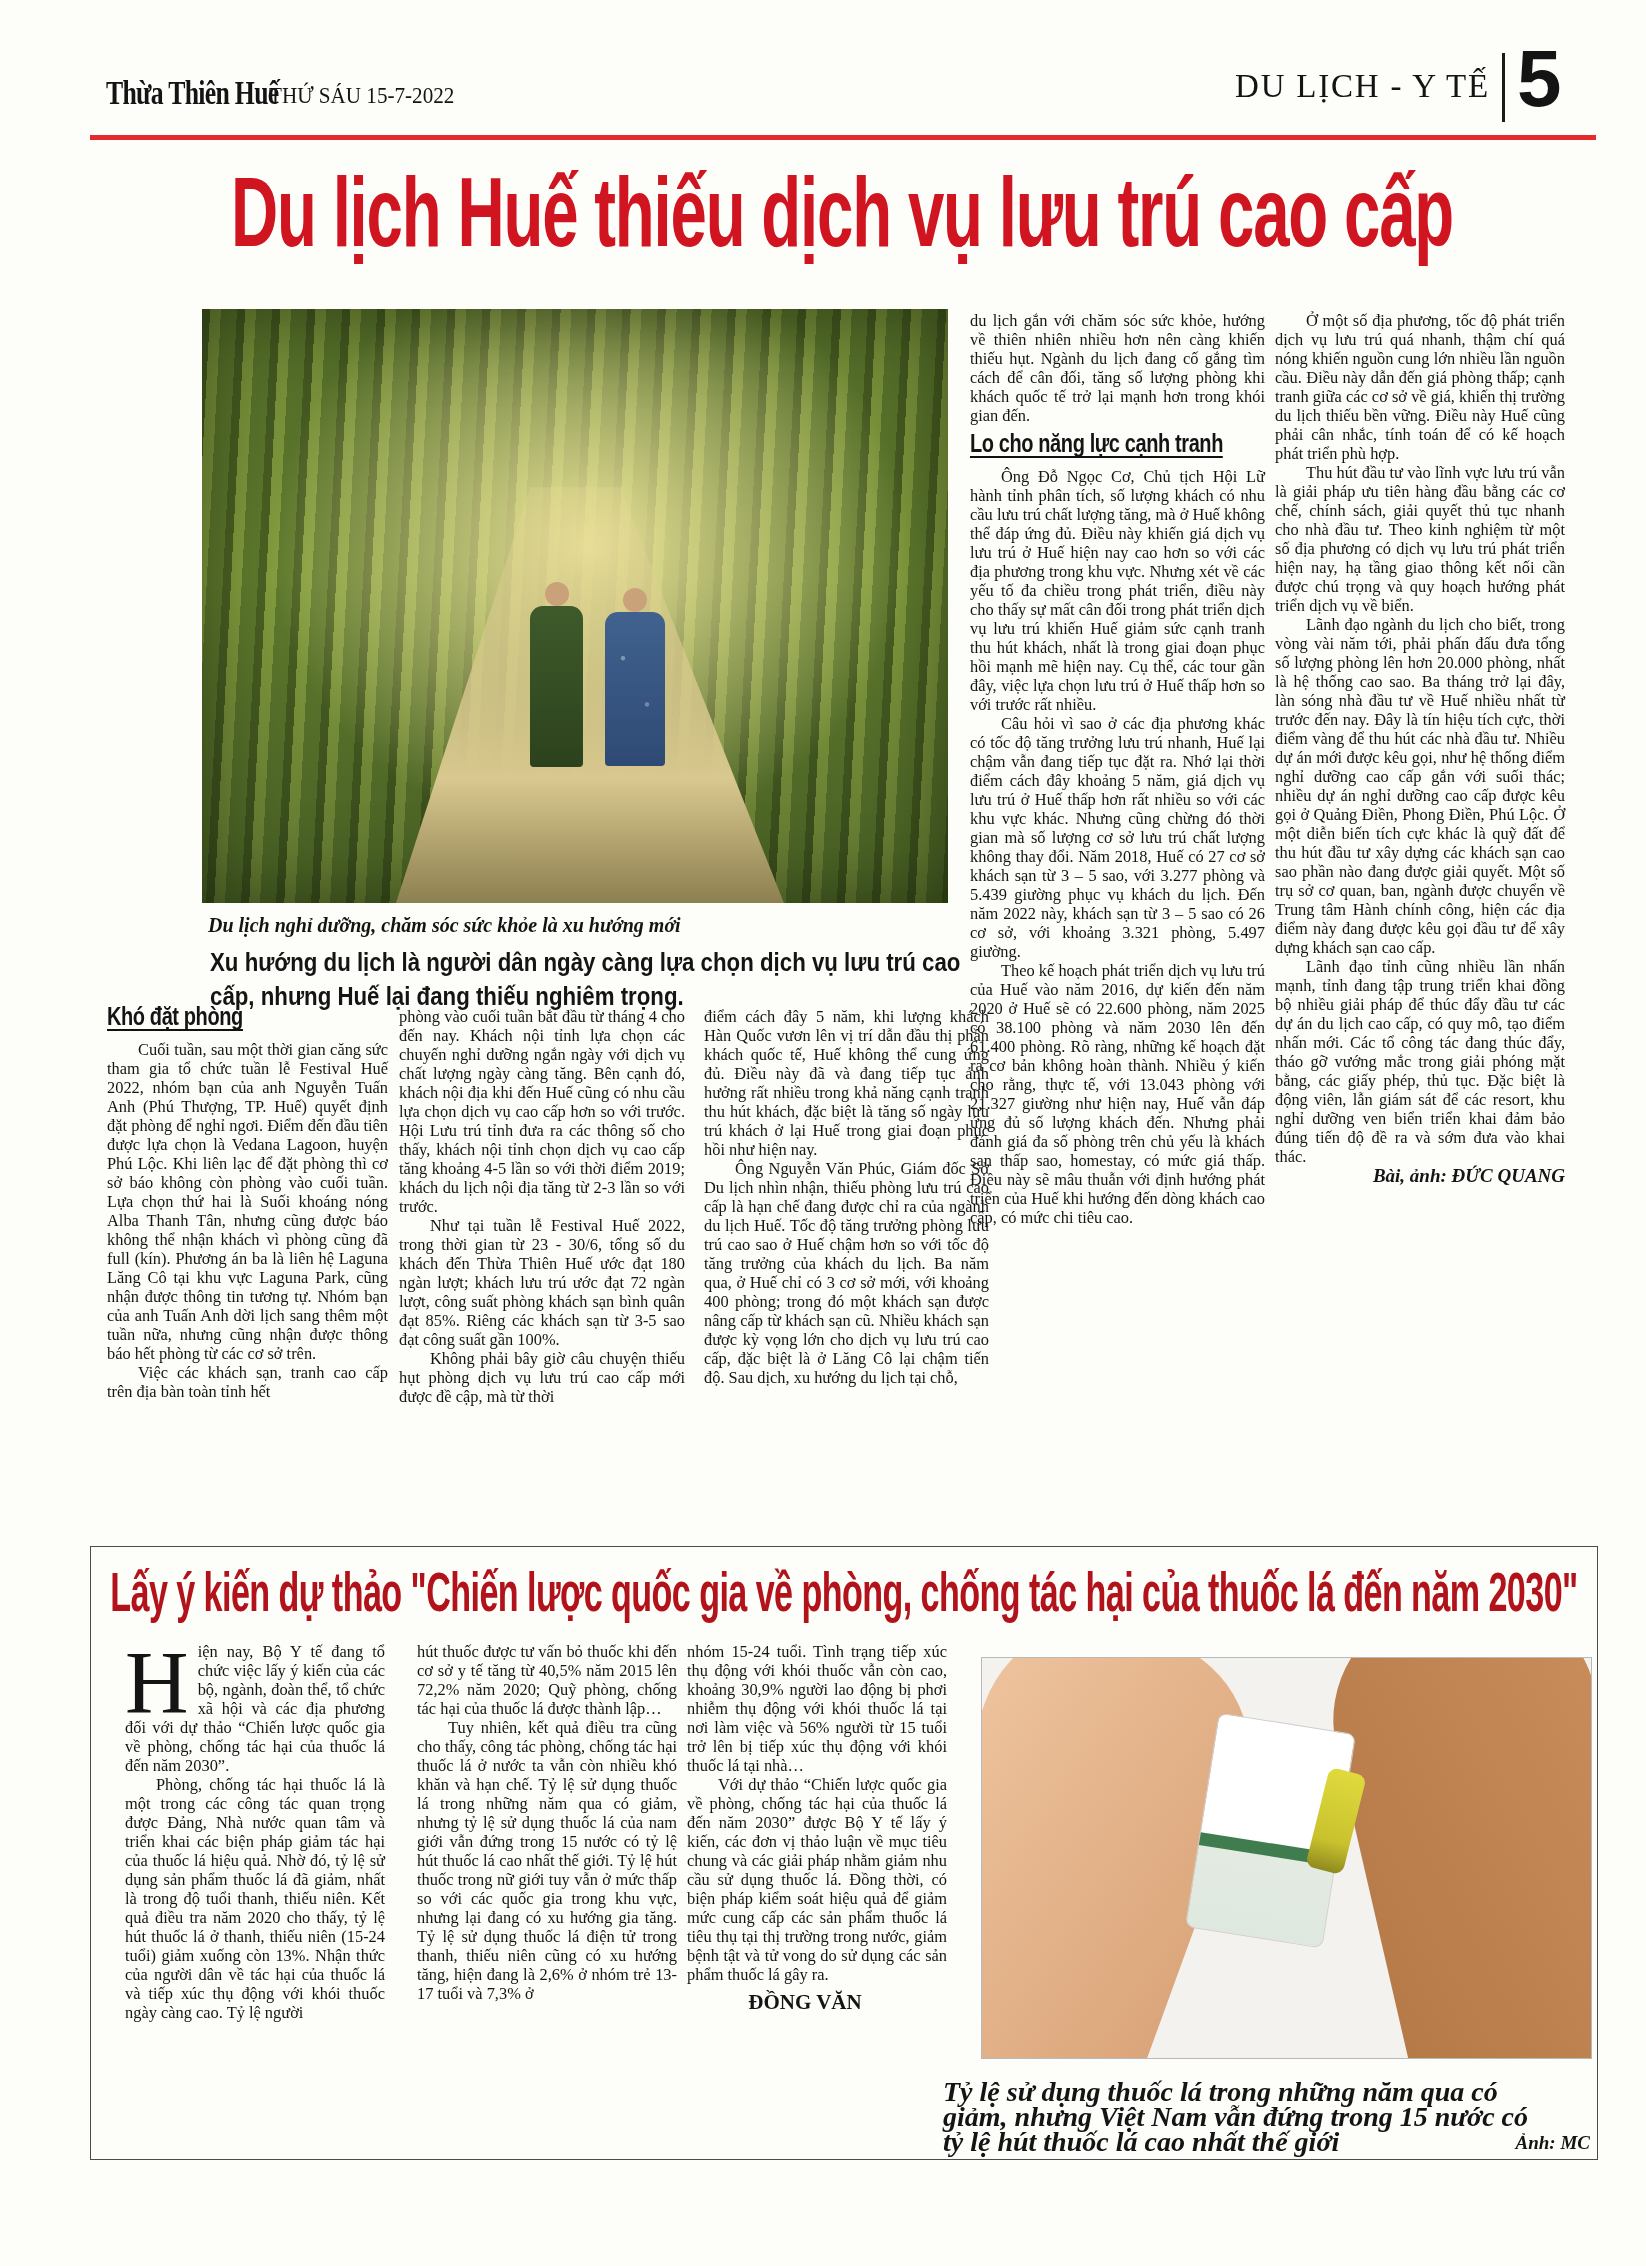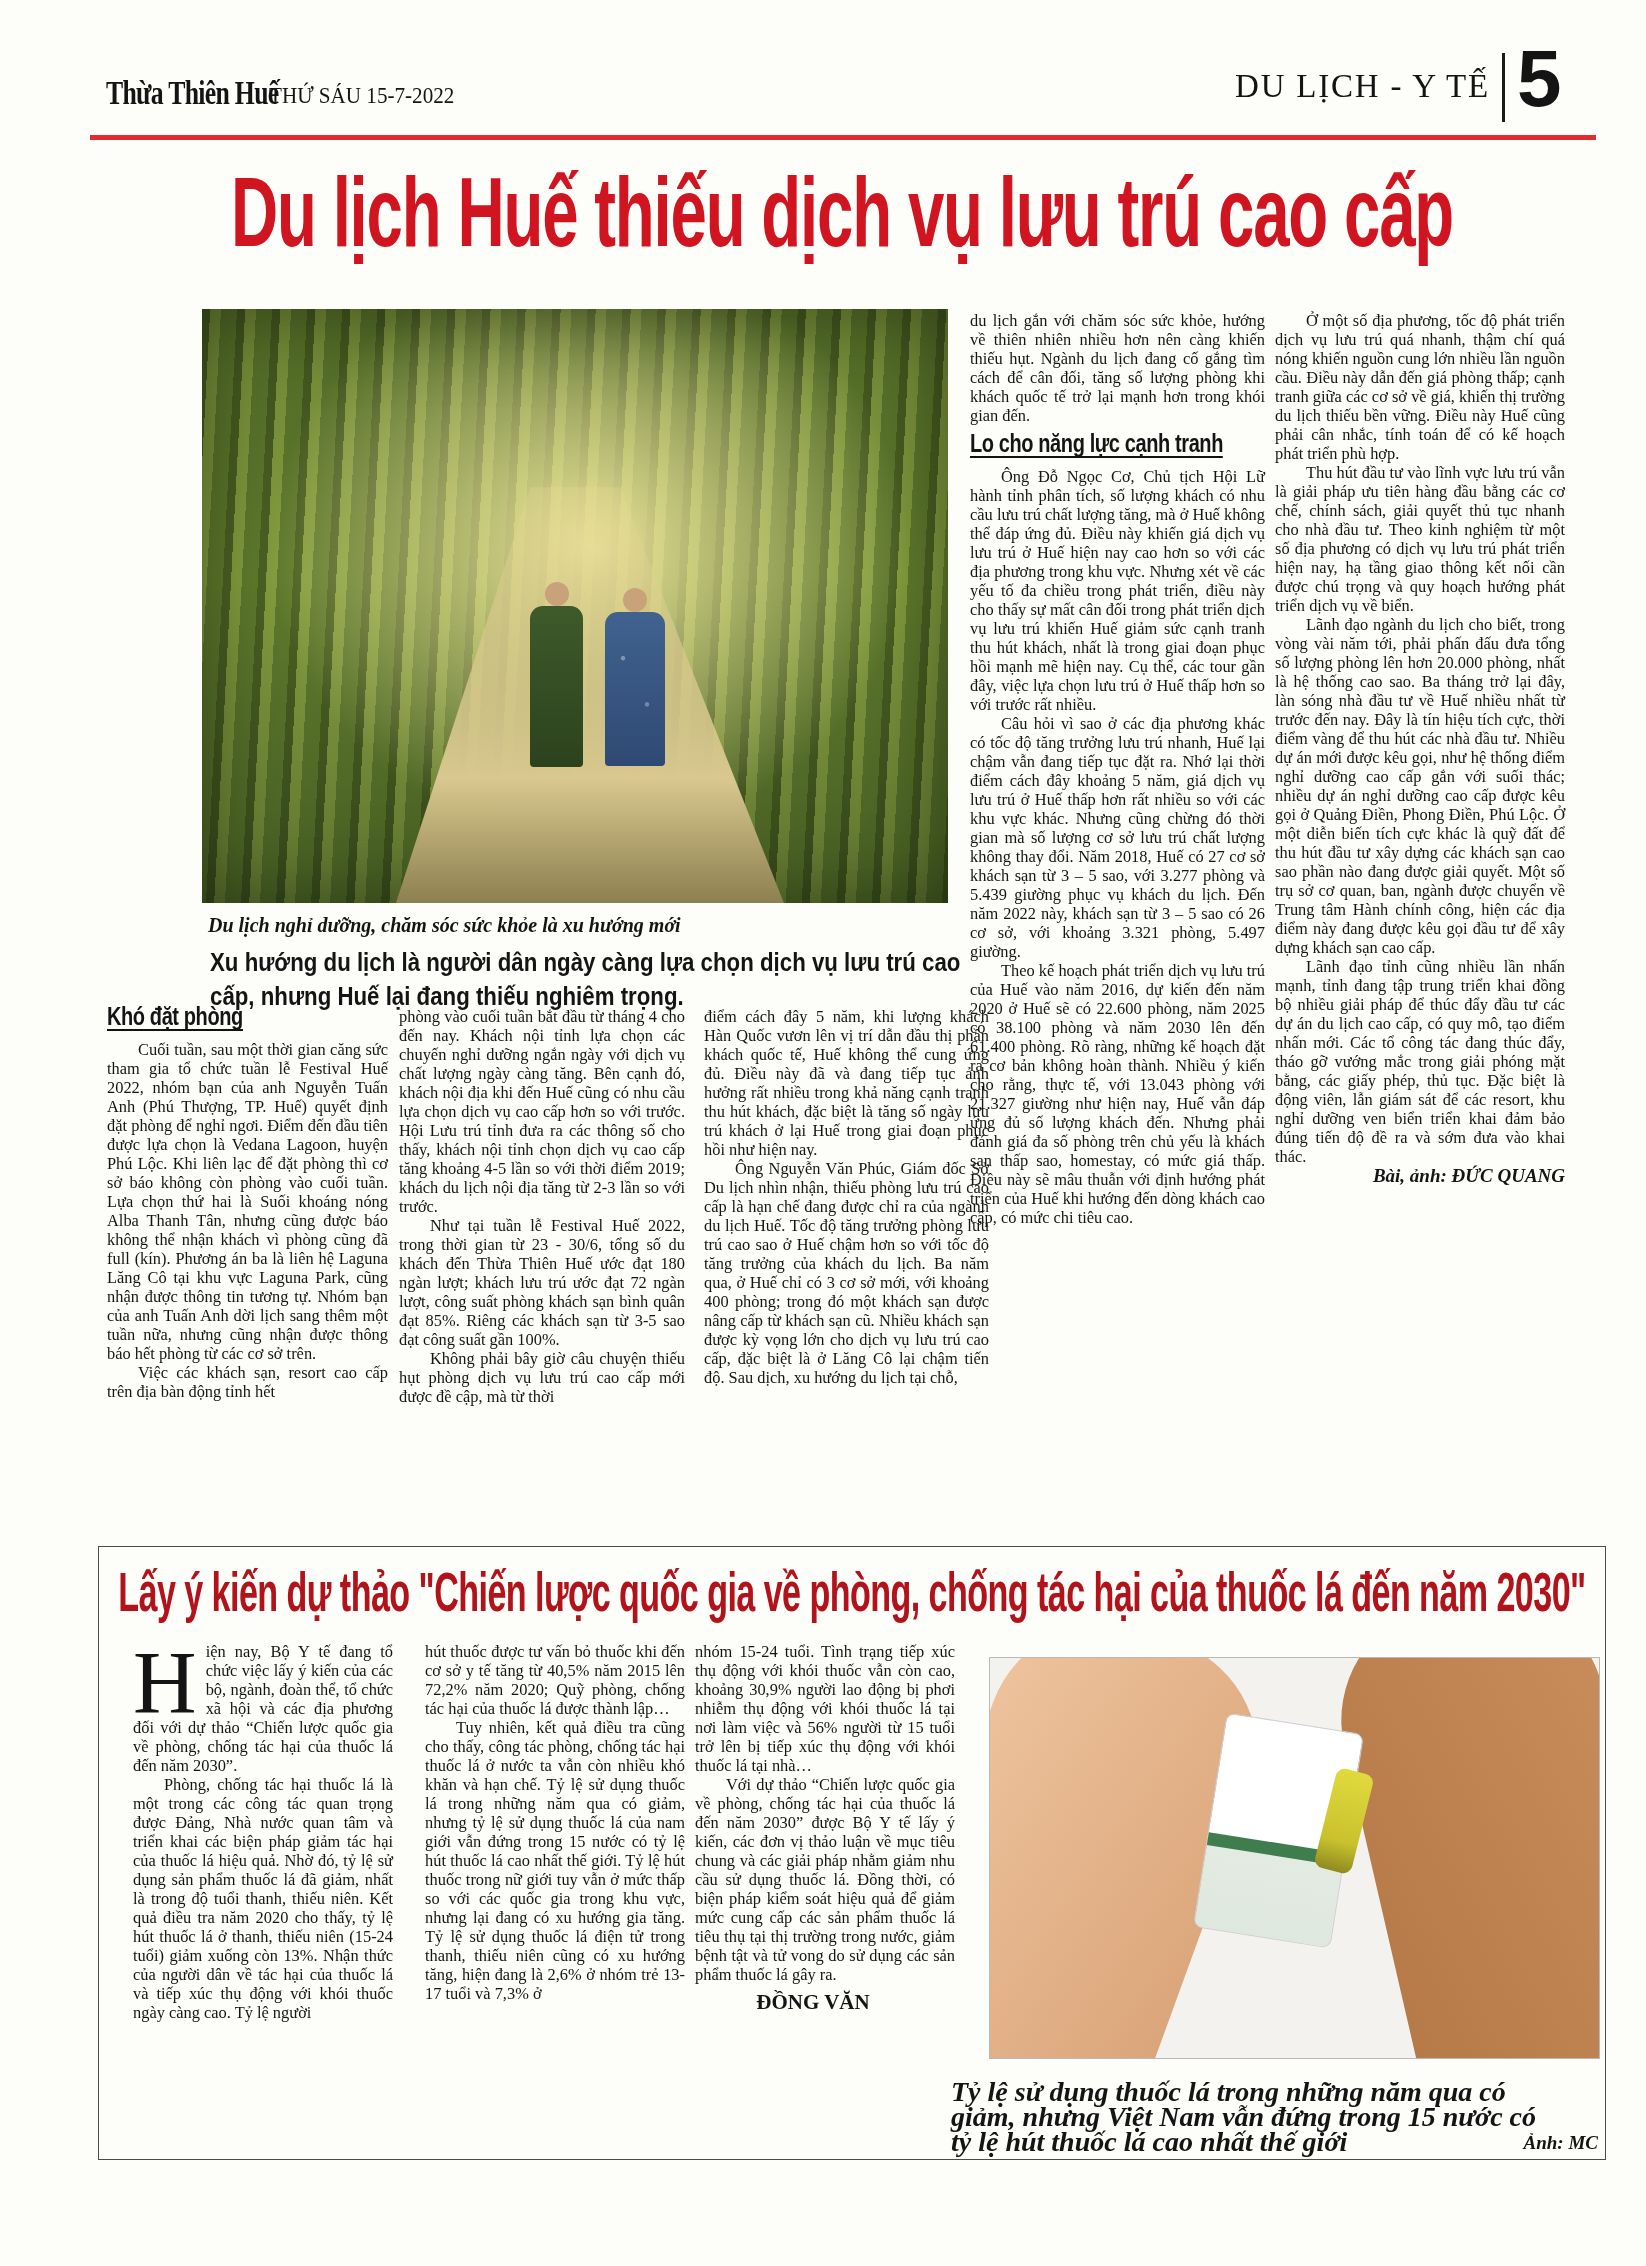--- a/index.html
+++ b/index.html
@@ -55,21 +55,21 @@
   .subhead.mid{margin-top:9.1px;}
   .col-l1{left:107px;top:1007px;width:281px;}
   .col-l2{left:399px;top:1007px;width:286px;}
   .col-l3{left:704px;top:1007px;width:285px;}
   .col-r1{left:970px;top:311px;width:295px;}
   .col-r2{left:1275px;top:311px;width:290px;}
   .author1{margin-top:0;text-align:right;font-weight:bold;font-style:italic;font-size:19px;}
 
   
   .box{position:absolute;left:90px;top:1546px;width:1506px;height:612px;
-       border:1.8px solid #4a4a4a;background:#fdfdfa;margin-left:8px;}
+       border:1.8px solid #4a4a4a;background:#fdfdfa;}
   .headline2{position:absolute;left:50%;top:12.8px;transform:translateX(-50%) scaleX(.62);
              font-family:"Liberation Sans",sans-serif;font-weight:bold;font-size:55px;
              letter-spacing:-0.9px;color:#b2121a;white-space:nowrap;}
   .bcol{position:absolute;width:260px;font-size:16.4px;line-height:19px;text-align:justify;}
   .bcol p{margin:0;}
   .bcol p.ind{text-indent:31px;}
   .bcol-1{left:34px;top:95px;}
   .bcol-2{left:326px;top:95px;}
   .bcol-3{left:596px;top:95px;}
   .dropcap::first-letter{float:left;font-size:88px;line-height:69px;padding:5.5px 9.1px 0 0;}
@@ -114,21 +114,21 @@
     <div class="figure figure-right">
         <div class="head"></div>
       </div>
   </div>
   <div class="caption1">Du lịch nghỉ dưỡng, chăm sóc sức khỏe là xu hướng mới</div>
   <div class="intro">Xu hướng du lịch là người dân ngày càng lựa chọn dịch vụ lưu trú cao cấp, nhưng Huế lại đang thiếu nghiêm trọng.</div>
 
   <div class="col col-l1">
     <span class="subhead">Khó đặt phòng</span>
     <p class="ind">Cuối tuần, sau một thời gian căng sức tham gia tổ chức tuần lễ Festival Huế 2022, nhóm bạn của anh Nguyễn Tuấn Anh (Phú Thượng, TP. Huế) quyết định đặt phòng để nghỉ ngơi. Điểm đến đầu tiên được lựa chọn là Vedana Lagoon, huyện Phú Lộc. Khi liên lạc để đặt phòng thì cơ sở báo không còn phòng vào cuối tuần. Lựa chọn thứ hai là Suối khoáng nóng Alba Thanh Tân, nhưng cũng được báo không thể nhận khách vì phòng cũng đã full (kín). Phương án ba là liên hệ Laguna Lăng Cô tại khu vực Laguna Park, cũng nhận được thông tin tương tự. Nhóm bạn của anh Tuấn Anh dời lịch sang thêm một tuần nữa, nhưng cũng nhận được thông báo hết phòng từ các cơ sở trên.</p>
-    <p class="ind">Việc các khách sạn, resort cao cấp trên địa bàn động tỉnh hết</p>
+    <p class="ind">Việc các khách sạn, tranh cao cấp trên địa bàn toàn tỉnh hết</p>
   </div>
 
   <div class="col col-l2">
     <p>phòng vào cuối tuần bắt đầu từ tháng 4 cho đến nay. Khách nội tỉnh lựa chọn các chuyến nghỉ dưỡng ngắn ngày với dịch vụ chất lượng ngày càng tăng. Bên cạnh đó, khách nội địa khi đến Huế cũng có nhu cầu lựa chọn dịch vụ cao cấp hơn so với trước. Hội Lưu trú tỉnh đưa ra các thông số cho thấy, khách nội tỉnh chọn dịch vụ cao cấp tăng khoảng 4-5 lần so với thời điểm 2019; khách du lịch nội địa tăng từ 2-3 lần so với trước.</p>
     <p class="ind">Như tại tuần lễ Festival Huế 2022, trong thời gian từ 23 - 30/6, tổng số du khách đến Thừa Thiên Huế ước đạt 180 ngàn lượt; khách lưu trú ước đạt 72 ngàn lượt, công suất phòng khách sạn bình quân đạt 85%. Riêng các khách sạn từ 3-5 sao đạt công suất gần 100%.</p>
     <p class="ind">Không phải bây giờ câu chuyện thiếu hụt phòng dịch vụ lưu trú cao cấp mới được đề cập, mà từ thời</p>
   </div>
 
   <div class="col col-l3">
     <p>điểm cách đây 5 năm, khi lượng khách Hàn Quốc vươn lên vị trí dẫn đầu thị phần khách quốc tế, Huế không thể cung ứng đủ. Điều này đã và đang tiếp tục ảnh hưởng rất nhiều trong khả năng cạnh tranh thu hút khách, đặc biệt là tăng số ngày lưu trú khách ở lại Huế trong giai đoạn phục hồi như hiện nay.</p>

